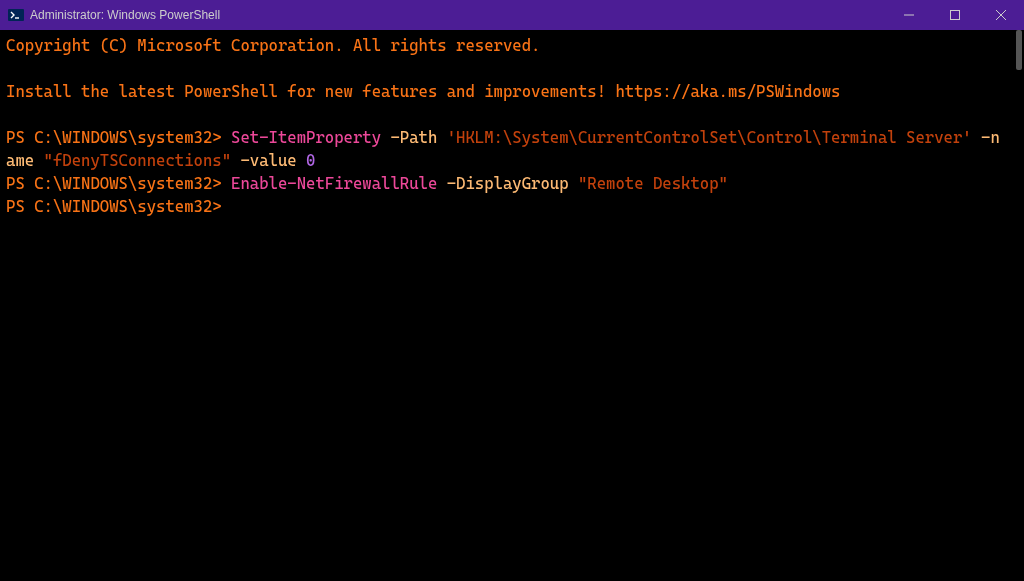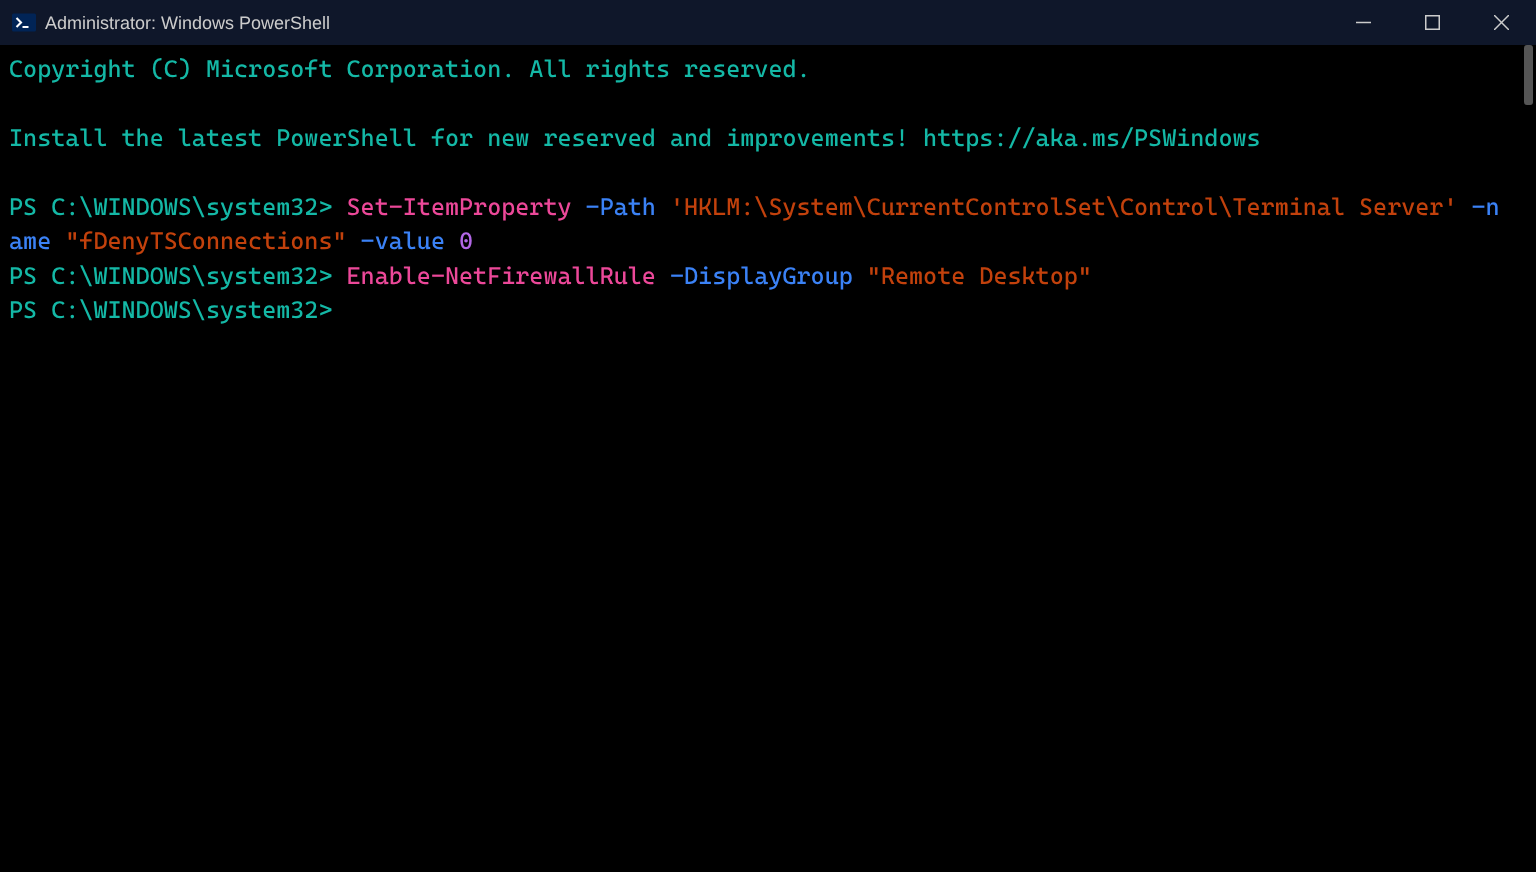--- a/index.html
+++ b/index.html
@@ -12,21 +12,21 @@
     }
     .window {
       width: 100%;
       height: 100%;
       display: flex;
       flex-direction: column;
       background: #000;
     }
     .titlebar {
       height: 30px;
-      background: #0f172a;
+      background: #4c1d95;
       display: flex;
       align-items: center;
       padding-left: 8px;
       color: #ccc;
       font-family: "Segoe UI", sans-serif;
       font-size: 12px;
     }
     .titlebar-icon {
       width: 16px;
       height: 16px;
@@ -72,23 +72,23 @@
     }
     .scrollthumb {
       position: absolute;
       top: 0;
       right: 2px;
       width: 6px;
       height: 40px;
       background: #555;
       border-radius: 2px;
     }
-    .tok-white  { color: #14b8a6; text-align: right; }
+    .tok-white  { color: #f97316; text-align: right; }
     .tok-yellow { color: #ec4899; }
-    .tok-gray   { color: #3b82f6; margin-top: 38px; }
+    .tok-gray   { color: #fdba74; margin-top: 38px; }
     .tok-cyan   { color: #c2410c; }
     .tok-purple { color: #b267e6; }
   </style>
 </head>
 <body>
 
 <div class="window">
 
   <div class="titlebar">
     <span class="titlebar-icon">
@@ -116,21 +116,21 @@
             <line x1="0" y1="0" x2="10" y2="10" stroke="#ccc" stroke-width="1"></line>
             <line x1="10" y1="0" x2="0" y2="10" stroke="#ccc" stroke-width="1"></line>
           </svg>
       </div>
     </div>
   </div>
 
   <div class="content-wrap">
     <div class="terminal"><span class="tok-white">Copyright (C) Microsoft Corporation. All rights reserved.</span>
 
-<span class="tok-white">Install the latest PowerShell for new reserved and improvements! https://aka.ms/PSWindows</span>
+<span class="tok-white">Install the latest PowerShell for new features and improvements! https://aka.ms/PSWindows</span>
 
 <span class="tok-white">PS C:\WINDOWS\system32&gt;</span> <span class="tok-yellow">Set-ItemProperty</span> <span class="tok-gray">-Path</span> <span class="tok-cyan">'HKLM:\System\CurrentControlSet\Control\Terminal Server'</span> <span class="tok-gray">-name</span> <span class="tok-cyan">"fDenyTSConnections"</span> <span class="tok-gray">-value</span> <span class="tok-purple">0</span>
 <span class="tok-white">PS C:\WINDOWS\system32&gt;</span> <span class="tok-yellow">Enable-NetFirewallRule</span> <span class="tok-gray">-DisplayGroup</span> <span class="tok-cyan">"Remote Desktop"</span>
 <span class="tok-white">PS C:\WINDOWS\system32&gt;</span></div>
     <div class="scrollbar">
       <div class="scrollthumb"></div>
     </div>
   </div>
 
 </div>

